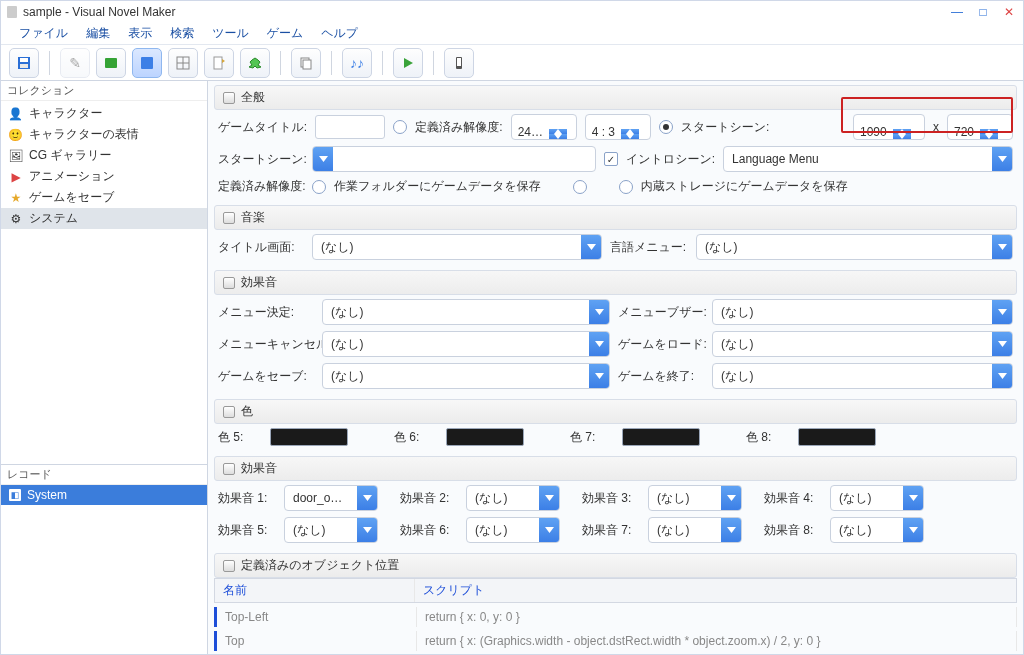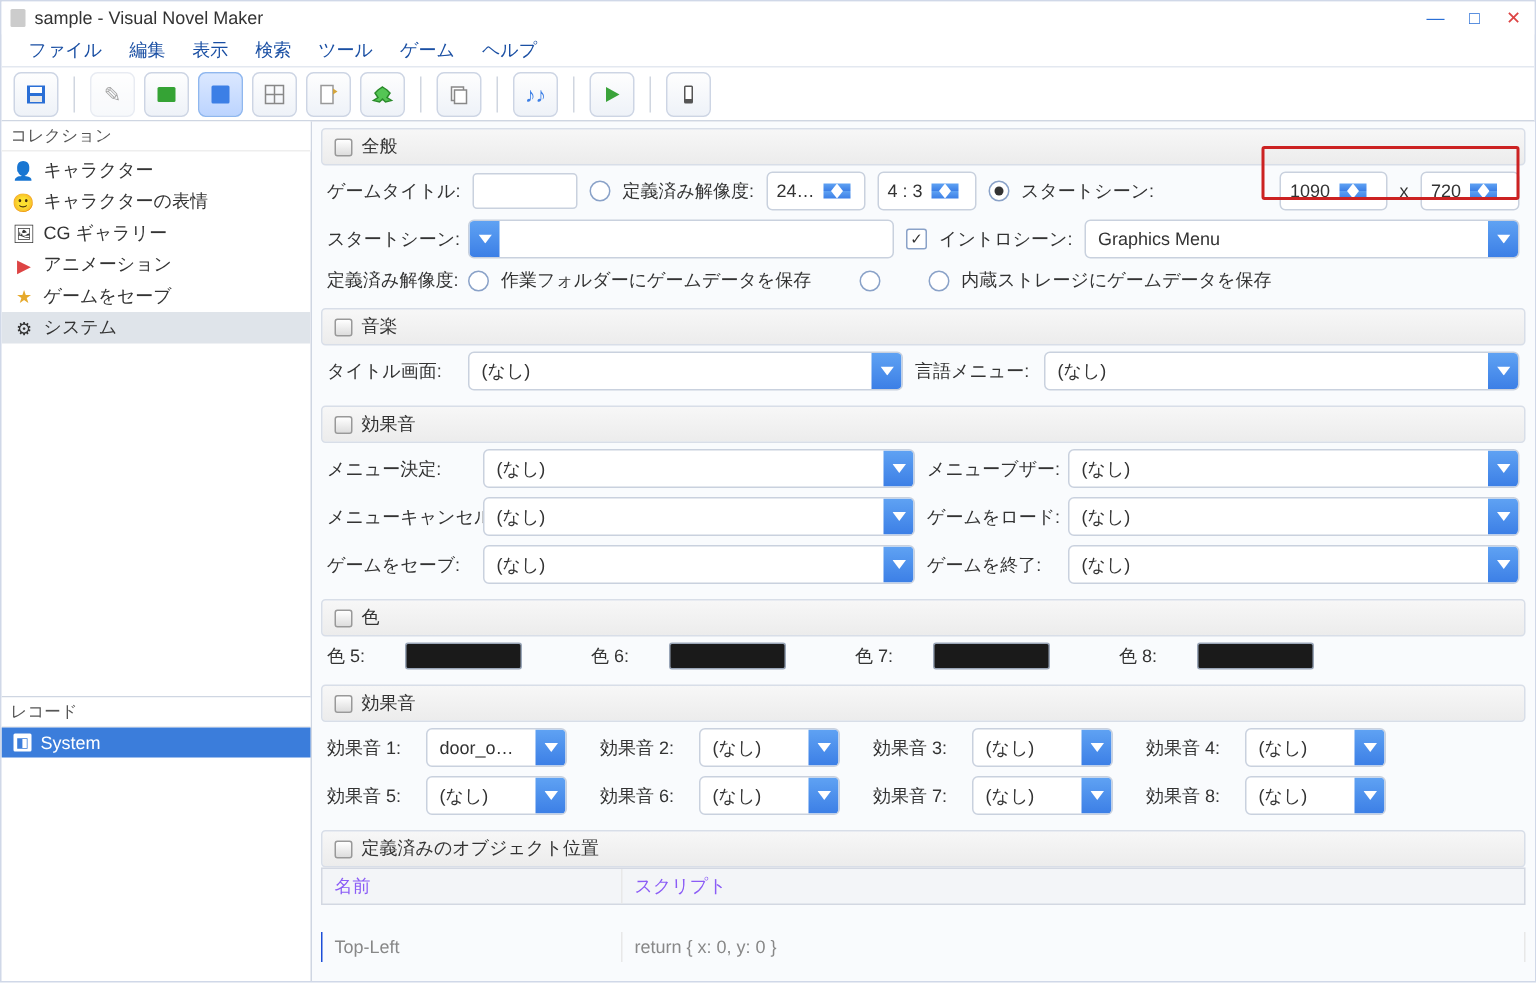--- a/index.html
+++ b/index.html
@@ -30,39 +30,39 @@
 .rec-item{display:flex;align-items:center;gap:6px;padding:3px 8px;background:#3b7ddb;color:#fff}
 .rec-item .ic{width:12px;height:12px;background:#fff;color:#3b7ddb;display:flex;align-items:center;justify-content:center;border-radius:1px;font-size:9px}
 
 .right{flex:1;background:#f9fbfd;overflow:auto}
 .section-hdr{background:linear-gradient(#f7f7f7,#ececec);border:1px solid #d8dee8;border-radius:3px;margin:4px 6px 0;padding:3px 8px;display:flex;align-items:center;gap:6px;font-size:12px;color:#555}
 .section-hdr::before{content:"";width:10px;height:10px;border:1px solid #999;border-radius:2px;background:linear-gradient(#fff,#ddd)}
 .section-body{padding:4px 10px 6px;display:flex;flex-direction:column;gap:6px}
 .row{display:flex;align-items:center;gap:8px}
 .lbl{white-space:nowrap;font-size:12px}
 input[type=text],.val-box{background:#fff;border:1px solid #c9d1de;border-radius:3px;height:24px;padding:0 6px}
-.spin{display:flex;align-items:center;height:26px;border:1px solid #c9d1de;border-radius:4px;overflow:hidden;background:#fff}
+.spin{display:flex;align-items:flex-end;height:26px;border:1px solid #c9d1de;border-radius:4px;overflow:hidden;background:#fff}
 .spin .v{padding:0 6px;display:flex;align-items:center;min-width:28px;justify-content:center}
 .spin .btns{width:18px;display:flex;flex-direction:column}
 .spin .b{flex:1;background:linear-gradient(#5fa2f3,#3c7fe6);display:flex;align-items:center;justify-content:center}
 .spin .b svg{width:8px;height:5px;fill:#fff}
 .radio,.check{width:14px;height:14px;border:1px solid #8aa2c8;border-radius:50%;background:#fff;display:inline-flex;align-items:center;justify-content:center}
 .radio.on::after{content:"";width:6px;height:6px;border-radius:50%;background:#333}
 .check{border-radius:2px}
 .check.on::after{content:"✓";font-size:10px;color:#333}
 .select{display:flex;align-items:stretch;height:26px;border:1px solid #c9d1de;border-radius:4px;overflow:hidden;background:#fff;min-width:0}
 .select .v{flex:1;padding:0 8px;display:flex;align-items:center}
 .select .arr{width:20px;background:linear-gradient(#5fa2f3,#3c7fe6);display:flex;align-items:center;justify-content:center}
 .select .arr svg{width:9px;height:6px;fill:#fff}
 .swatch{width:78px;height:18px;border:1px solid #9aa6b8;border-radius:2px;background:#1a1a1a}
 .hl{position:absolute;border:2px solid #cc2222;border-radius:2px;pointer-events:none}
 
 .obj-hdr{display:flex;border:1px solid #d3d8e2;background:#f3f5f8;margin:0 6px}
-.obj-hdr div{padding:3px 8px;color:#8b5cf6}
-.obj-row{display:flex;margin:18px 6px;border-left:1px solid #1d4ed8;border-right:1px solid #e8e8e8}
+.obj-hdr div{padding:3px 8px;color:#1d4ed8}
+.obj-row{display:flex;margin:4px 6px;border-left:3px solid #1d4ed8;border-right:1px solid #e8e8e8}
 .obj-row div{padding:3px 8px;color:#888}
 .obj-c1{width:200px;border-right:1px solid #e8e8e8}
 .obj-c2{flex:1}
 .right{position:relative}
 </style>
 </head>
 <body>
 
 <div class="titlebar">
   <span class="t-icon"></span>
@@ -267,21 +267,21 @@
         <div class="select" style="flex:1;max-width:284px">
             <span class="arr">
               <svg viewBox="0 0 9 6">
                 <path d="M0 0l4.5 6L9 0z"></path>
               </svg>
             </span>
           </div>
         <span class="check on"></span>
         <span class="lbl">イントロシーン:</span>
         <div class="select" style="flex:1">
-            <span class="v">Graphics Menu</span>
+            <span class="v">Language Menu</span>
             <span class="arr">
               <svg viewBox="0 0 9 6">
                 <path d="M0 0l4.5 6L9 0z"></path>
               </svg>
             </span>
           </div>
       </div>
       <div class="row">
         <span class="lbl" style="width:86px">定義済み解像度:</span>
         <span class="radio"></span>

